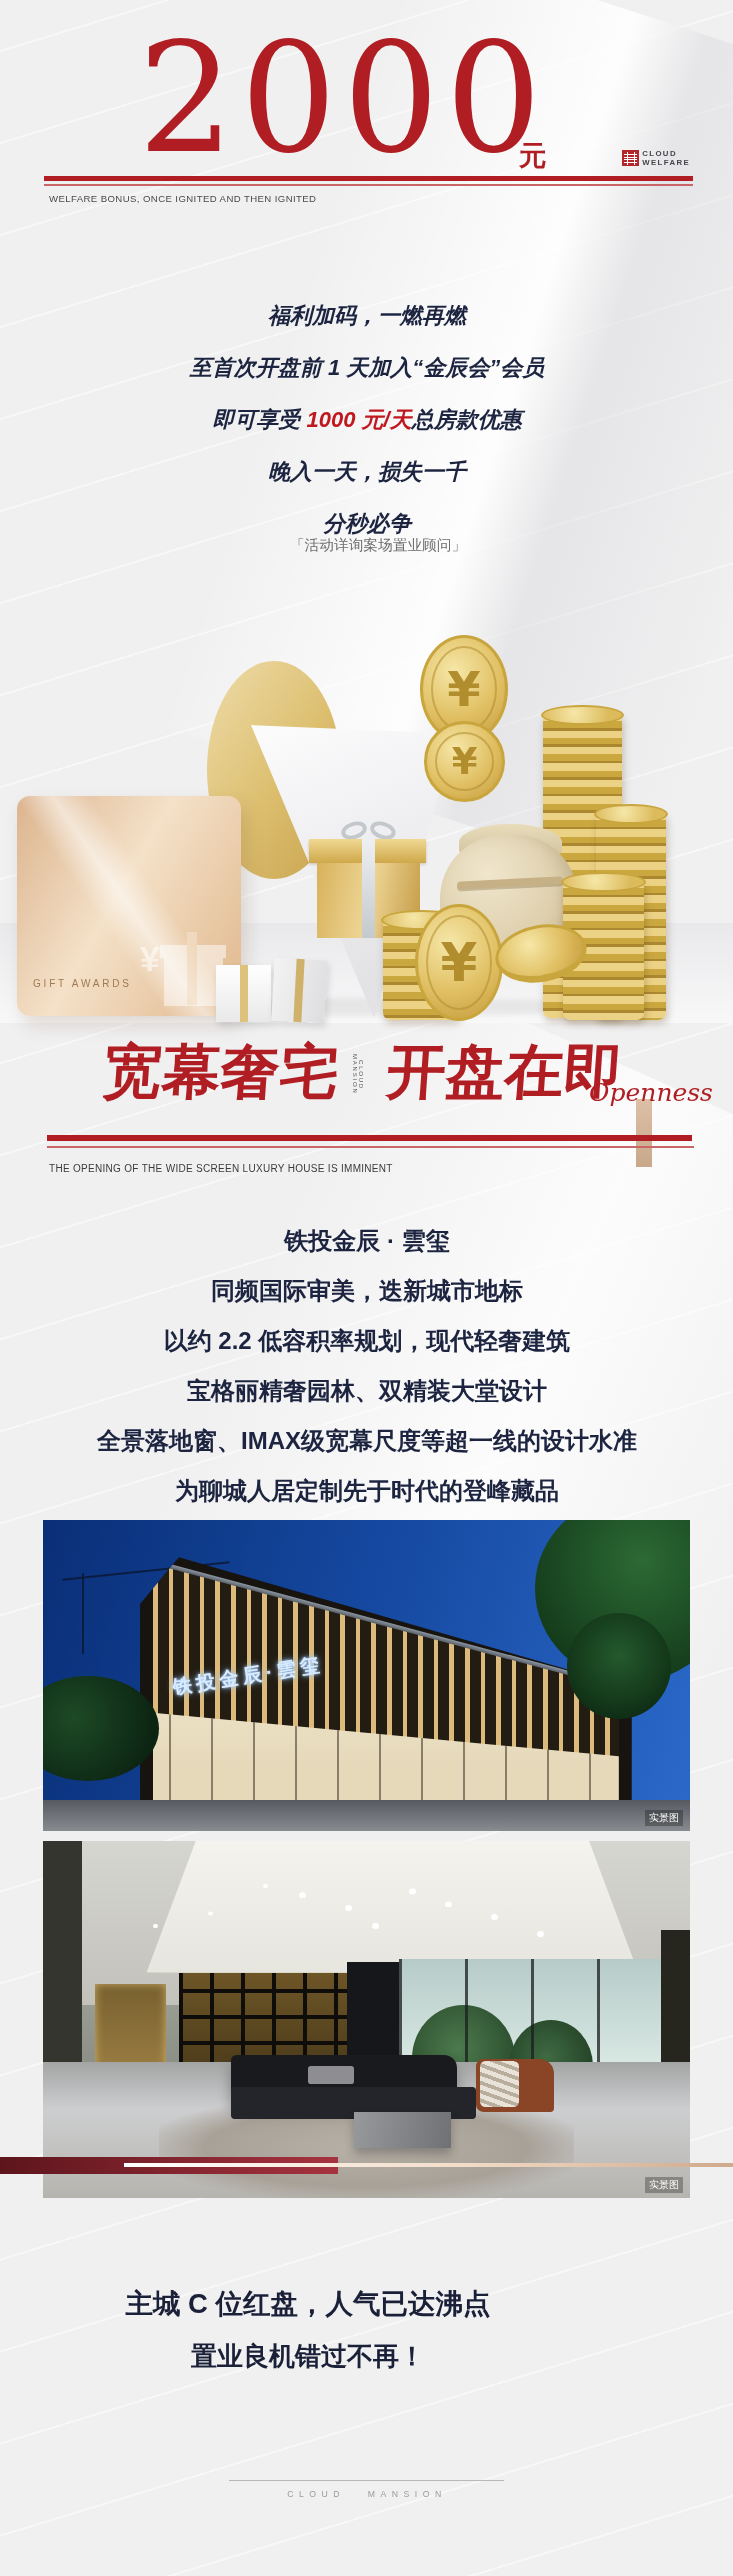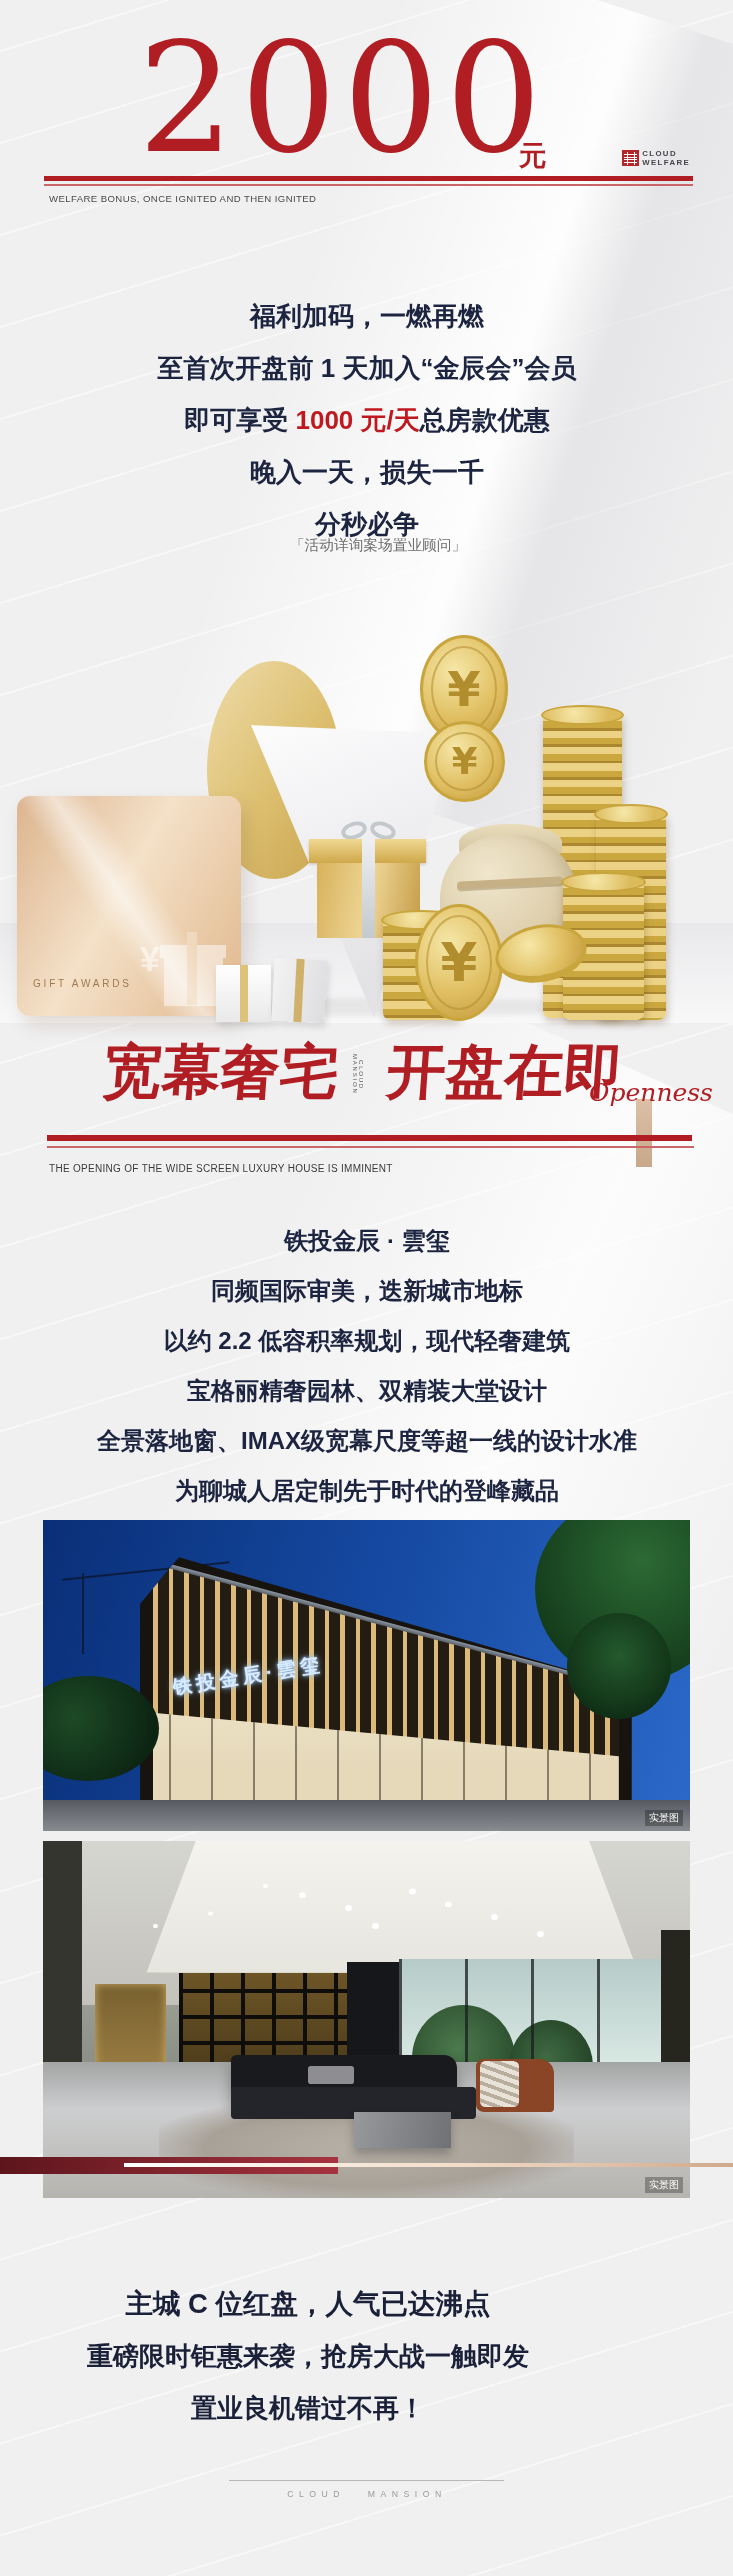--- a/index.html
+++ b/index.html
@@ -27,21 +27,21 @@
     background:
       repeating-linear-gradient(0deg, transparent 0 1.8px, #fff 1.8px 2.8px),
       repeating-linear-gradient(90deg, transparent 0 2.8px, #fff 2.8px 3.7px);}
   .hero-logo .wordmark{font-size:7.8px;font-weight:bold;letter-spacing:1.4px;color:#45454c;line-height:9.2px;}
   .rule-thick{left:44px;top:176px;width:649px;height:4.6px;background:#b01e23;z-index:2;}
   .rule-thin{left:44px;top:184px;width:649px;height:1.8px;background:#c9666a;z-index:2;}
   .hero-tagline{left:49px;top:193px;font-size:9.6px;letter-spacing:0.4px;color:#4a4a4a;z-index:2;}
 
   
   .promo{left:0;top:290px;width:734px;text-align:center;z-index:2;}
-  .promo .ln{font-size:26px;font-weight:700;line-height:52px;color:#1c2440;}
+  .promo .ln{font-size:22px;font-weight:700;line-height:52px;color:#1c2440;font-style:italic;}
   .promo .hl{color:#c0181f;}
   .promo-note{left:0;top:536px;width:734px;text-align:center;font-size:14.7px;color:#6e6e6e;z-index:2;padding-left:22px;}
 
   
   .illo{left:0;top:633px;width:734px;height:390px;z-index:1;}
   .illo .floor{left:0;top:290px;width:734px;height:100px;background:linear-gradient(180deg,#e9e9eb,#f8f8f9);}
   .gift-card{left:16.5px;top:163px;width:224px;height:220px;border-radius:13px;
     background:linear-gradient(120deg,#dcb48e 0%,#f4e1c8 45%,#e0b78c 100%);
     box-shadow:5.5px 9.2px 16.5px rgba(120,90,60,.18);}
   .gift-card .shine{position:absolute;inset:0;border-radius:13px;
@@ -328,21 +328,20 @@
     <div class="p2-table"></div>
     <div class="p2-chair"></div>
     <div class="p2-throw"></div>
     <div class="ph-label">实景图</div>
   </div>
   <div class="abs band"></div>
   <div class="abs band-line"></div>
 
   <div class="abs closing">
     <div class="l1">主城 C 位红盘，人气已达沸点</div>
-    <div class="l2">重磅限时钜惠来袭，抢房大战一触即发</div>
     <div class="l3">置业良机错过不再！</div>
   </div>
 
   <div class="abs footer-line"></div>
   <div class="abs footer-seal">
     <span class="seal"></span>
   </div>
   <div class="abs footer-brand">CLOUD MANSION</div>
 </div>
 

